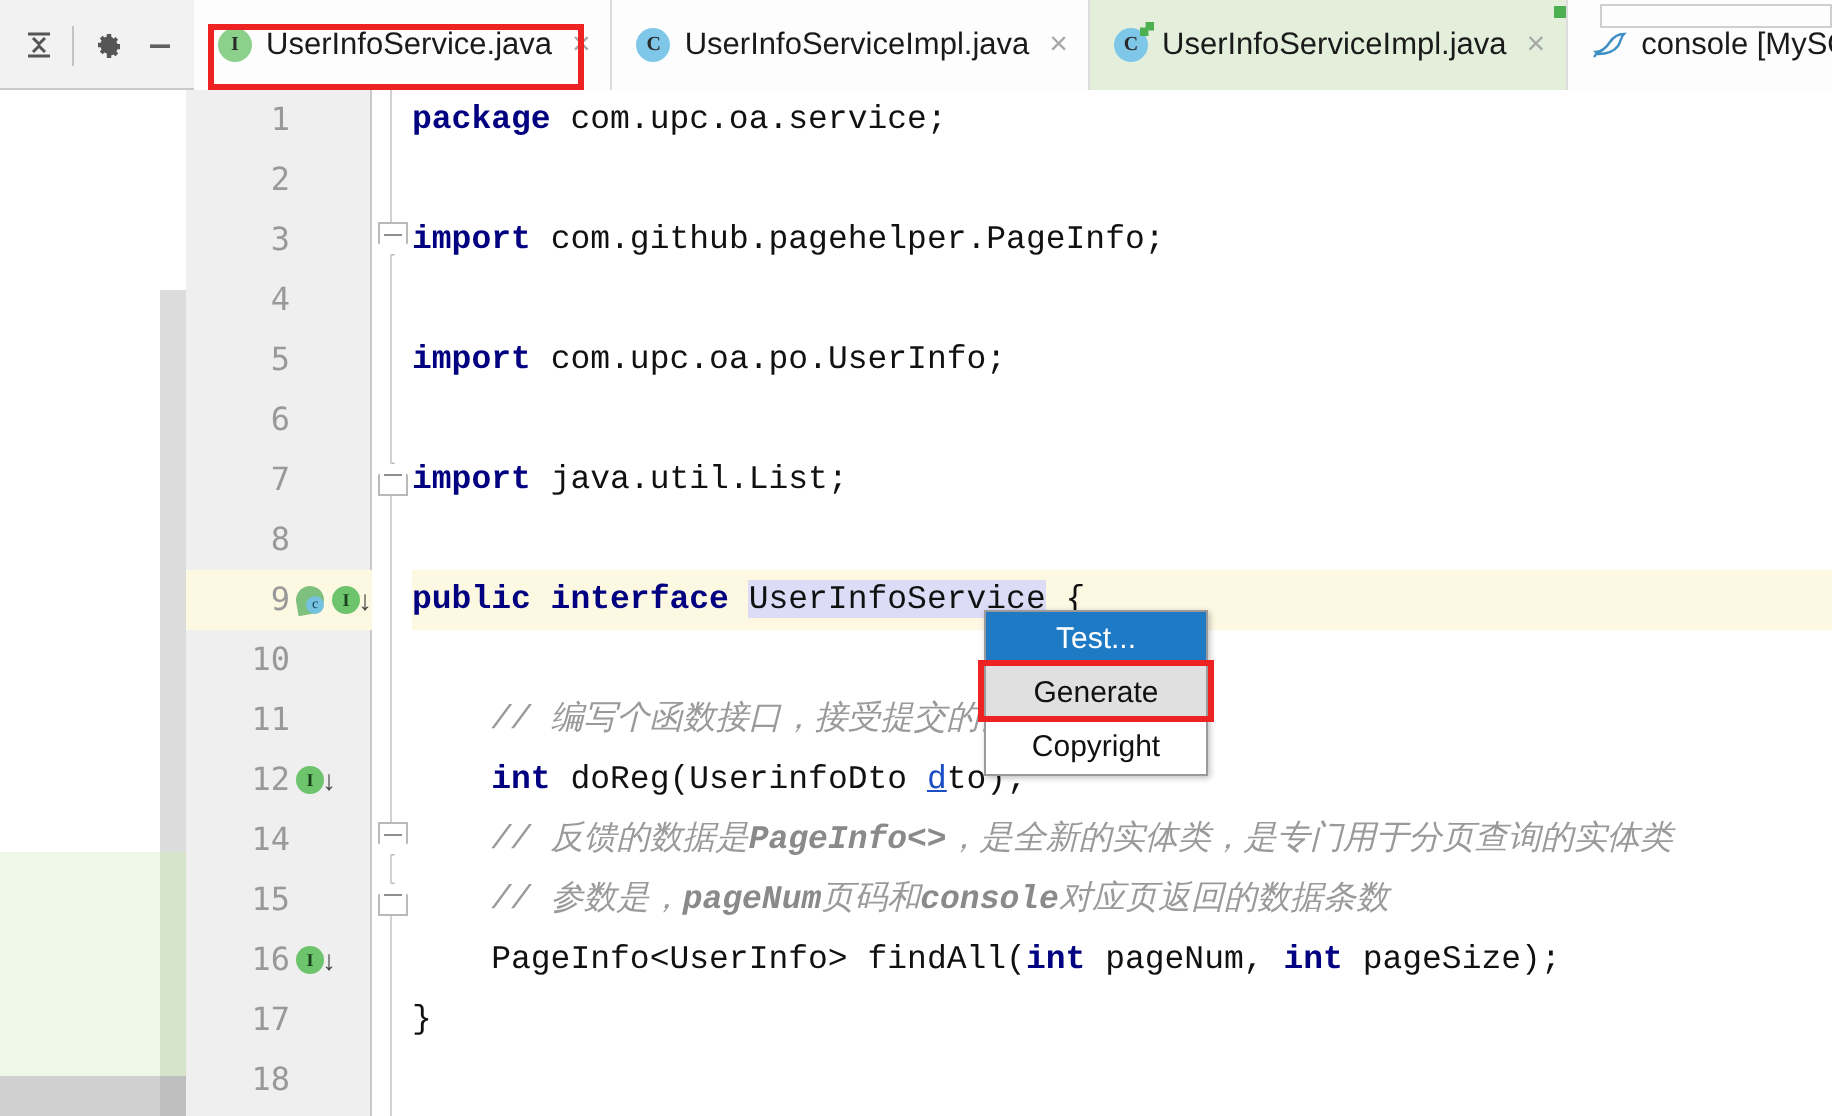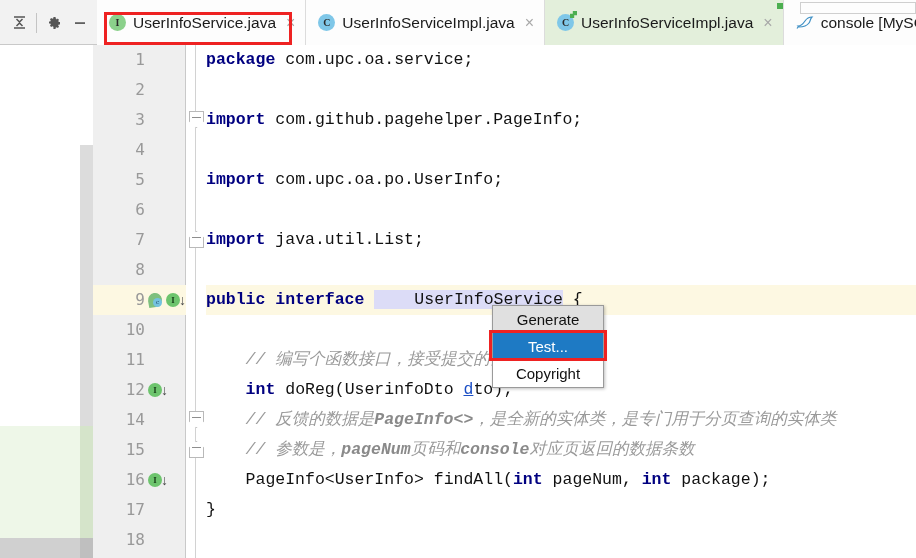--- a/index.html
+++ b/index.html
@@ -196,21 +196,21 @@
     color: #111111;
     white-space: pre;
     letter-spacing: 0px;
   }
 
   
   .kw   { color: #000080; font-weight: bold; }
   .plain{ color: #111111; }
   .cmt  { color: #9a9a9a; font-style: italic; }
   .cmt-b{ color: #8a8a8a; font-style: italic; font-weight: bold; }
-  .sel  { background: #dcdcf7; padding-left: 40px; }
+  .sel  { background: #dcdcf7; }
   .param{ color: #1b4ec4; text-decoration: underline; }
 
   
   .impl-icon {
     width: 17px; height: 15px; position: relative; flex: none;
   }
   .impl-icon .leaf {
     position: absolute; left: 0; top: 0;
     width: 14px; height: 14px; border-radius: 50% 50% 50% 0;
     transform: rotate(-10deg);
@@ -488,37 +488,37 @@
         <div class="row">
           <div class="rowbg-gutter"></div>
           <div class="rowbg-code"></div>
           <div class="lnum">16</div>
           <div class="gicons">
             <span class="iface-arrow">
               <span class="circ">I</span>
               <span class="arr">↓</span>
             </span>
           </div>
-          <div class="code"><span class="plain">    PageInfo&lt;UserInfo&gt; findAll(</span><span class="kw">int</span><span class="plain"> pageNum, </span><span class="kw">int</span><span class="plain"> package);</span></div>
+          <div class="code"><span class="plain">    PageInfo&lt;UserInfo&gt; findAll(</span><span class="kw">int</span><span class="plain"> pageNum, </span><span class="kw">int</span><span class="plain"> pageSize);</span></div>
         </div>
         <div class="row">
           <div class="rowbg-gutter"></div>
           <div class="rowbg-code"></div>
           <div class="lnum">17</div>
           <div class="code"><span class="plain">}</span></div>
         </div>
         <div class="row">
           <div class="rowbg-gutter"></div>
           <div class="rowbg-code"></div>
           <div class="lnum">18</div>
           <div class="code"></div>
         </div>
       </div>
   </div>
 
   <div class="ctxmenu">
+    <div class="mi selected">Test...</div>
     <div class="mi header">Generate</div>
-    <div class="mi selected">Test...</div>
     <div class="mi">Copyright</div>
   </div>
   <div class="annot-menu"></div>
 
 </div>
 
 </body></html>

